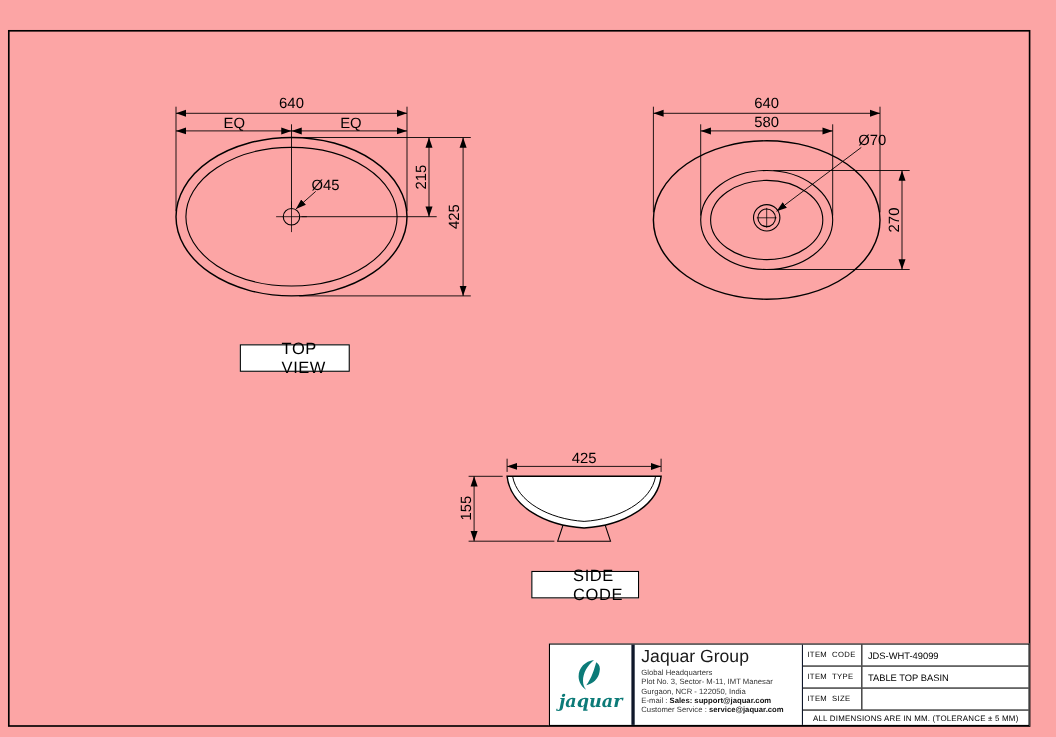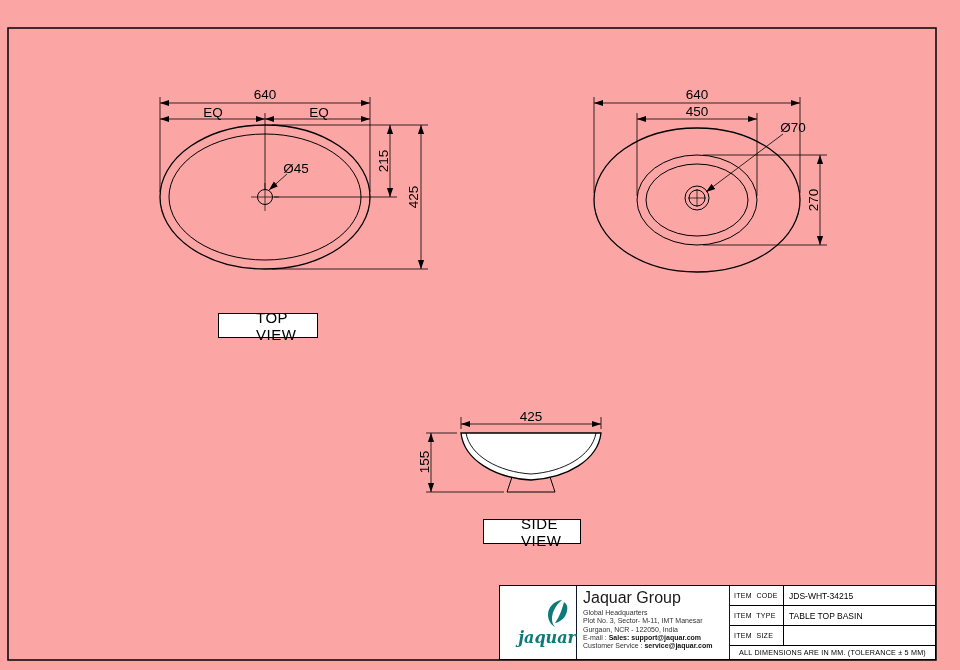--- a/index.html
+++ b/index.html
@@ -10,22 +10,22 @@
   .dim { position:absolute; font-size:13.5px; color:#000; white-space:nowrap;
          transform:translate(-50%,-50%); }
   .dim.vert { transform:translate(-50%,-50%) rotate(-90deg); }
 
   .view-label { position:absolute; border:1.6px solid #000; background:#fff; color:#000;
                 font-size:15px; letter-spacing:.5px; display:flex; align-items:center;
                 justify-content:center;padding-left:37px; }
 
   .title-block { position:absolute; left:499px; top:585px; width:437px; height:75px;
                  background:#fff; border:1.5px solid #000; display:flex; }
-  .tb-logo { width:77px; border-right:1px solid #0f172a; display:flex; flex-direction:column;
-             align-items:flex-end; justify-content:center; gap:1px; }
+  .tb-logo { width:77px; border-right:3px solid #0f172a; display:flex; flex-direction:column;
+             align-items:center; justify-content:center; gap:1px; }
   .logo-text { font-family:"DejaVu Serif", serif; font-style:italic; font-weight:bold;
                font-size:16px; color:#0c7b78; line-height:16px; }
   .tb-company { width:153px; border-right:1px solid #0f172a; padding:3px 0 0 6px; overflow:hidden; }
   .company-name { font-size:16px; color:#1a1a1a; margin-bottom:2px; }
   .addr { font-size:7px; color:#333; line-height:8.3px; white-space:nowrap; }
   .addr b { color:#111; }
   .tb-items { flex:1; display:flex; flex-direction:column; }
   .tb-row { display:flex; border-bottom:1px solid #000; height:20px; }
   .tb-label { width:54px; border-right:1px solid #000; font-size:7px; color:#000;
               display:flex; align-items:center; padding-left:4px; letter-spacing:.3px; white-space:pre; }
@@ -97,50 +97,50 @@
   </svg>
 
   <div class="dim" style="left:265px; top:94px;">640</div>
   <div class="dim" style="left:213px; top:112px;">EQ</div>
   <div class="dim" style="left:319px; top:112px;">EQ</div>
   <div class="dim" style="left:296px; top:168px;">Ø45</div>
   <div class="dim vert" style="left:383px; top:161px;">215</div>
   <div class="dim vert" style="left:413px; top:197px;">425</div>
 
   <div class="dim" style="left:697px; top:94px;">640</div>
-  <div class="dim" style="left:697px; top:111px;">450</div>
+  <div class="dim" style="left:697px; top:111px;">580</div>
   <div class="dim" style="left:793px; top:127px;text-align:right;">Ø70</div>
   <div class="dim vert" style="left:813px; top:200px;">270</div>
 
   <div class="dim" style="left:531px; top:416px;">425</div>
   <div class="dim vert" style="left:424px; top:462px;">155</div>
 
   <div class="view-label" style="left:218px; top:313px; width:100px; height:25px;">TOP VIEW</div>
-  <div class="view-label" style="left:483px; top:519px; width:98px; height:25px;">SIDE VIEW</div>
+  <div class="view-label" style="left:483px; top:519px; width:98px; height:25px;">SIDE CODE</div>
 
   <div class="title-block">
     <div class="tb-logo">
       <svg width="34" height="30" viewBox="0 0 34 30">
         <path d="M20 1 C14 6 10 13 10 20 C10 23 11 26 13 28 C9 26 6 21 6 16 C6 8 12 2 20 1 Z" fill="#0c7b78"></path>
         <path d="M22 3 C20 10 18 17 13 24 C19 23 24 18 25 12 C26 8 25 5 22 3 Z" fill="#0c7b78"></path>
       </svg>
       <div class="logo-text">jaquar</div>
     </div>
     <div class="tb-company">
       <div class="company-name">Jaquar Group</div>
       <div class="addr">Global Headquarters</div>
       <div class="addr">Plot No. 3, Sector- M-11, IMT Manesar</div>
       <div class="addr">Gurgaon, NCR - 122050, India</div>
       <div class="addr"><span>E-mail : </span><b>Sales: support@jaquar.com</b></div>
       <div class="addr"><span>Customer Service : </span><b>service@jaquar.com</b></div>
     </div>
     <div class="tb-items">
       <div class="tb-row">
         <div class="tb-label">ITEM  CODE</div>
-        <div class="tb-value">JDS-WHT-34215</div>
+        <div class="tb-value">JDS-WHT-49099</div>
       </div>
       <div class="tb-row">
         <div class="tb-label">ITEM  TYPE</div>
         <div class="tb-value">TABLE TOP BASIN</div>
       </div>
       <div class="tb-row">
         <div class="tb-label">ITEM  SIZE</div>
       </div>
       <div class="tb-note">ALL DIMENSIONS ARE IN MM. (TOLERANCE ± 5 MM)</div>
     </div>

